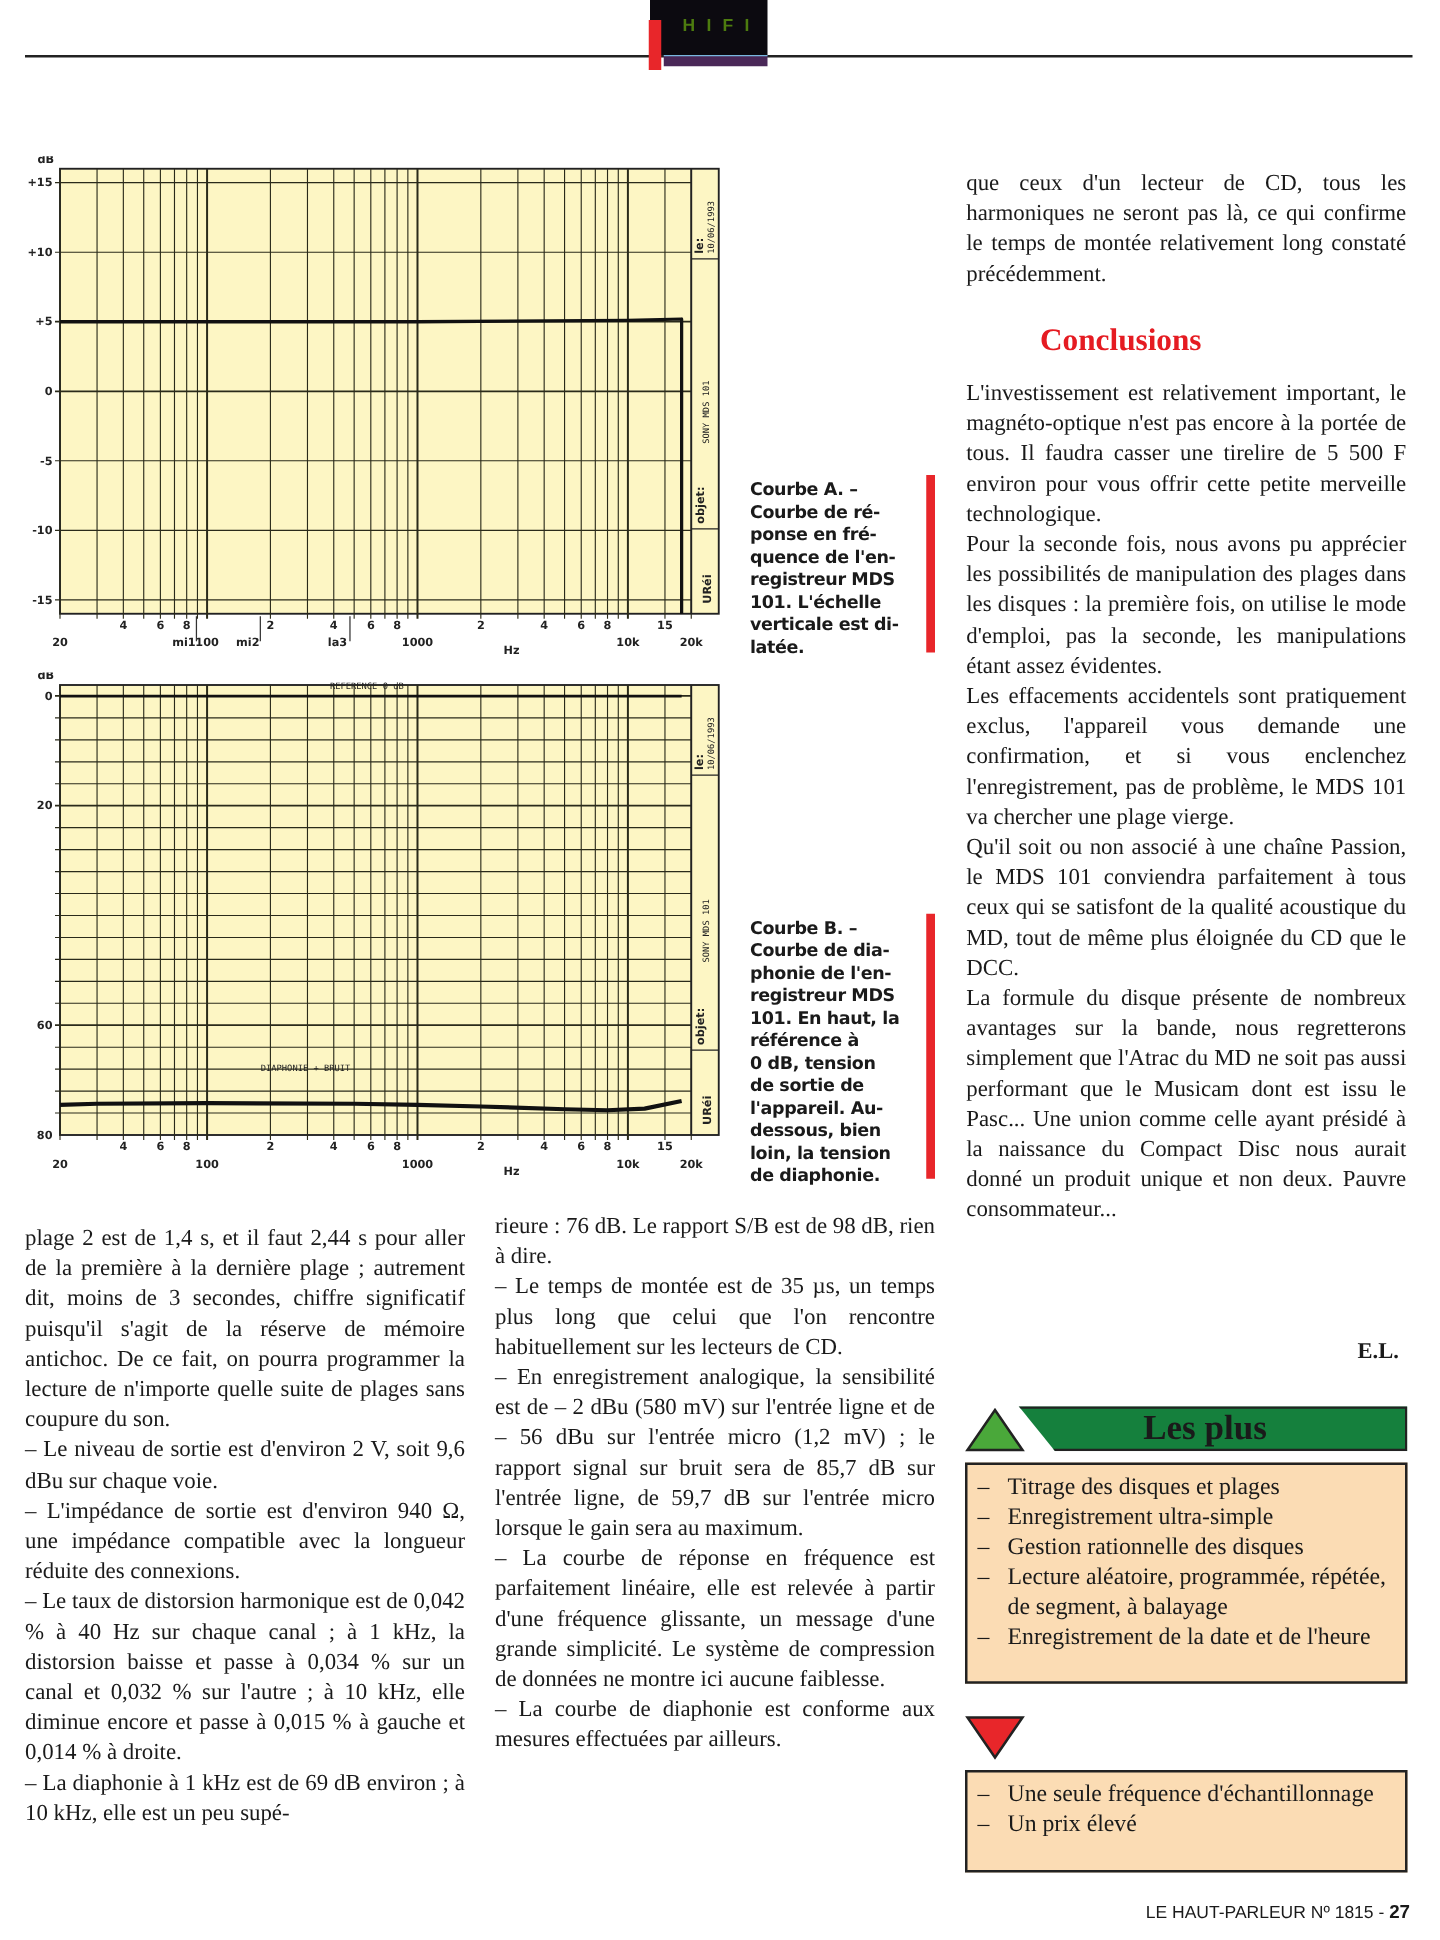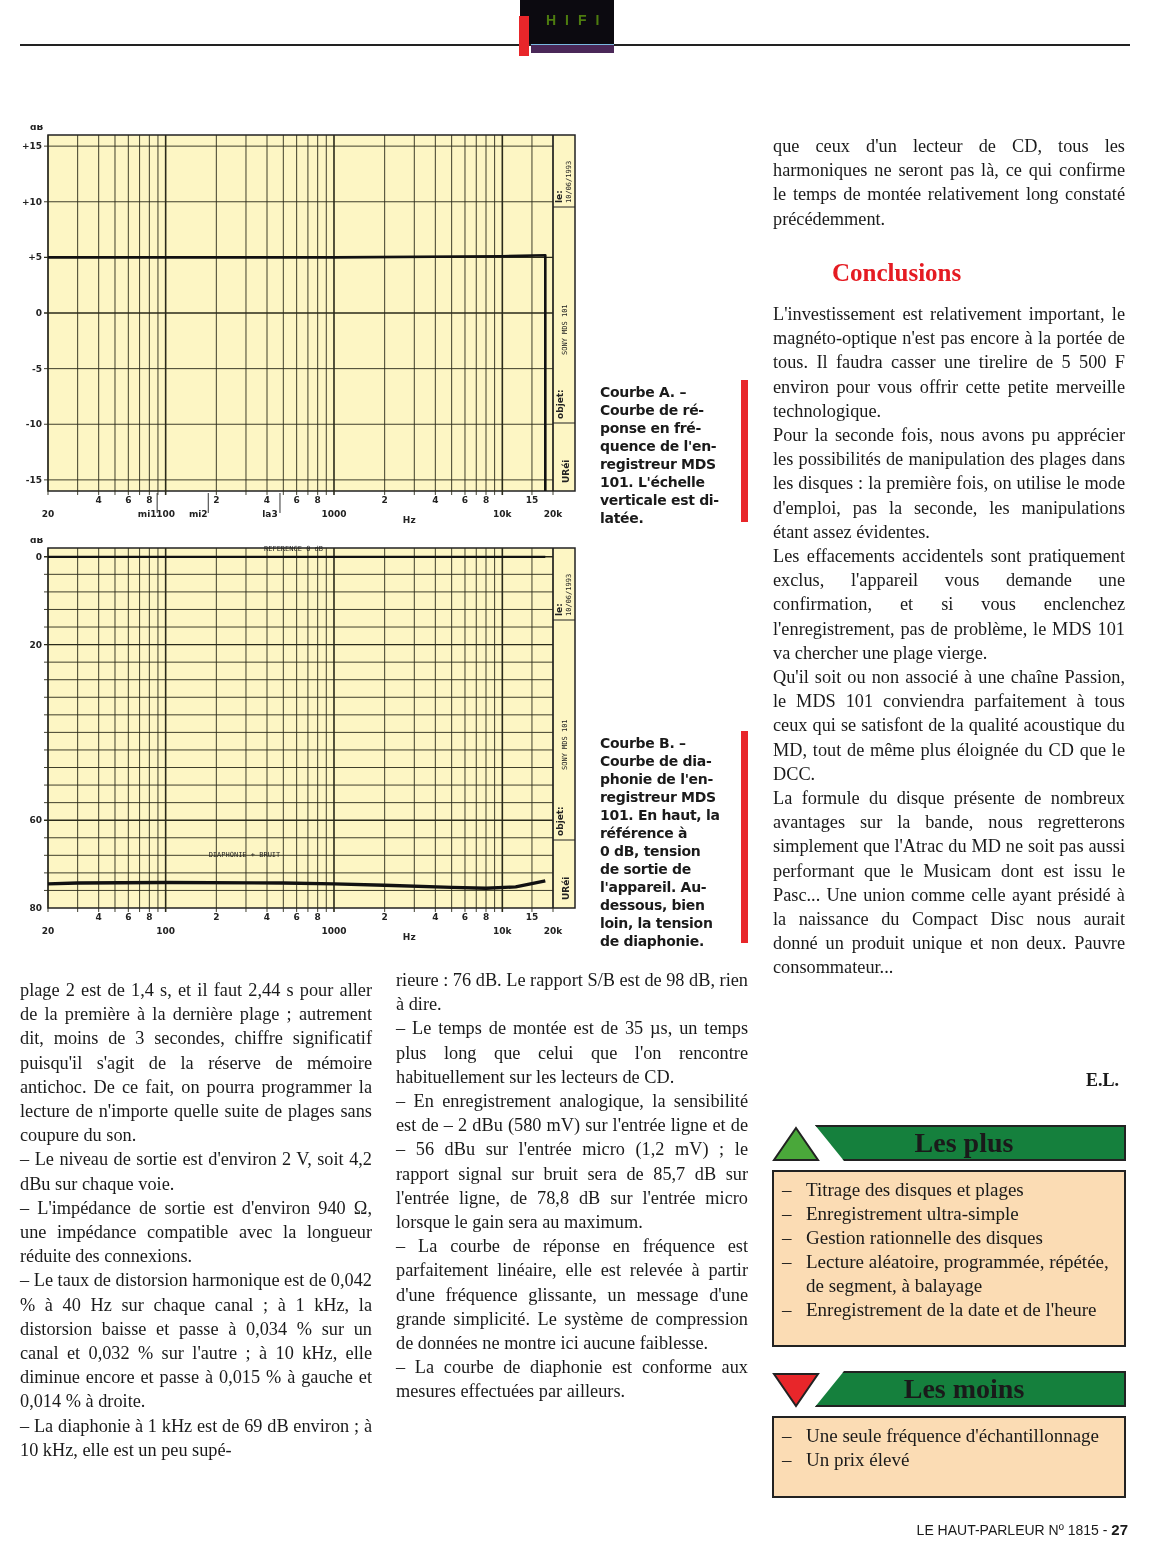--- a/index.html
+++ b/index.html
@@ -258,30 +258,30 @@
     <div>0 dB, tension</div>
     <div>de sortie de</div>
     <div>l'appareil. Au-</div>
     <div>dessous, bien</div>
     <div>loin, la tension</div>
     <div>de diaphonie.</div>
   </div>
 
 <div class="col" id="col1" style="left:20px; top:978px; width:352px;">
     <p>plage 2 est de 1,4 s, et il faut 2,44 s pour aller de la première à la dernière plage ; autrement dit, moins de 3 secondes, chiffre significatif puisqu'il s'agit de la réserve de mémoire antichoc. De ce fait, on pourra programmer la lecture de n'importe quelle suite de plages sans coupure du son.</p>
-    <p>– Le niveau de sortie est d'environ 2 V, soit 4,2 dBu sur chaque voie.</p>
+    <p>– Le niveau de sortie est d'environ 2 V, soit 9,6 dBu sur chaque voie.</p>
     <p>– L'impédance de sortie est d'environ 940 Ω, une impédance compatible avec la longueur réduite des connexions.</p>
     <p>– Le taux de distorsion harmonique est de 0,042 % à 40 Hz sur chaque canal ; à 1 kHz, la distorsion baisse et passe à 0,034 % sur un canal et 0,032 % sur l'autre ; à 10 kHz, elle diminue encore et passe à 0,015 % à gauche et 0,014 % à droite.</p>
     <p>– La diaphonie à 1 kHz est de 69 dB environ ; à 10 kHz, elle est un peu supé-</p>
   </div>
 
 <div class="col" id="col2" style="left:396px; top:968px; width:352px;">
     <p>rieure : 76 dB. Le rapport S/B est de 98 dB, rien à dire.</p>
     <p>– Le temps de montée est de 35 µs, un temps plus long que celui que l'on rencontre habituellement sur les lecteurs de CD.</p>
-    <p>– En enregistrement analogique, la sensibilité est de – 2 dBu (580 mV) sur l'entrée ligne et de – 56 dBu sur l'entrée micro (1,2 mV) ; le rapport signal sur bruit sera de 85,7 dB sur l'entrée ligne, de 78,8 dB sur l'entrée micro lorsque le gain sera au maximum.</p>
+    <p>– En enregistrement analogique, la sensibilité est de – 2 dBu (580 mV) sur l'entrée ligne et de – 56 dBu sur l'entrée micro (1,2 mV) ; le rapport signal sur bruit sera de 85,7 dB sur l'entrée ligne, de 59,7 dB sur l'entrée micro lorsque le gain sera au maximum.</p>
     <p>– La courbe de réponse en fréquence est parfaitement linéaire, elle est relevée à partir d'une fréquence glissante, un message d'une grande simplicité. Le système de compression de données ne montre ici aucune faiblesse.</p>
     <p>– La courbe de diaphonie est conforme aux mesures effectuées par ailleurs.</p>
   </div>
 
 <div class="col" style="left:773px; top:134px; width:352px;">
   <p>que ceux d'un lecteur de CD, tous les harmoniques ne seront pas là, ce qui confirme le temps de montée relativement long constaté précédemment.</p>
 </div>
 <div class="heading-conc">Conclusions</div>
 <div class="col" id="col3" style="left:773px; top:302px; width:352px;">
     <p>L'investissement est relativement important, le magnéto-optique n'est pas encore à la portée de tous. Il faudra casser une tirelire de 5 500 F environ pour vous offrir cette petite merveille technologique.</p>
@@ -318,21 +318,20 @@
     <div class="item">
       <span class="dash">–</span>
       <span>Enregistrement de la date et de l'heure</span>
     </div>
   </div>
 
 <div class="box-header" style="left:772px; top:1370px; width:354px; height:38px;">
   <svg width="48" height="36" style="position:absolute;left:0;top:2px;">
     <polygon points="2,2 46,2 24,34" fill="#e8262a" stroke="#222" stroke-width="2"></polygon>
   </svg>
-  <div class="box-title-band" style="left:30px; top:1px; width:324px; height:36px; clip-path: polygon(13% 0, 100% 0, 100% 100%, 4% 100%);">Les moins</div>
 </div>
 <div class="box-body" id="moinsBody" style="left:772px; top:1416px; width:354px; height:82px;">
     <div class="item">
       <span class="dash">–</span>
       <span>Une seule fréquence d'échantillonnage</span>
     </div>
     <div class="item">
       <span class="dash">–</span>
       <span>Un prix élevé</span>
     </div>

